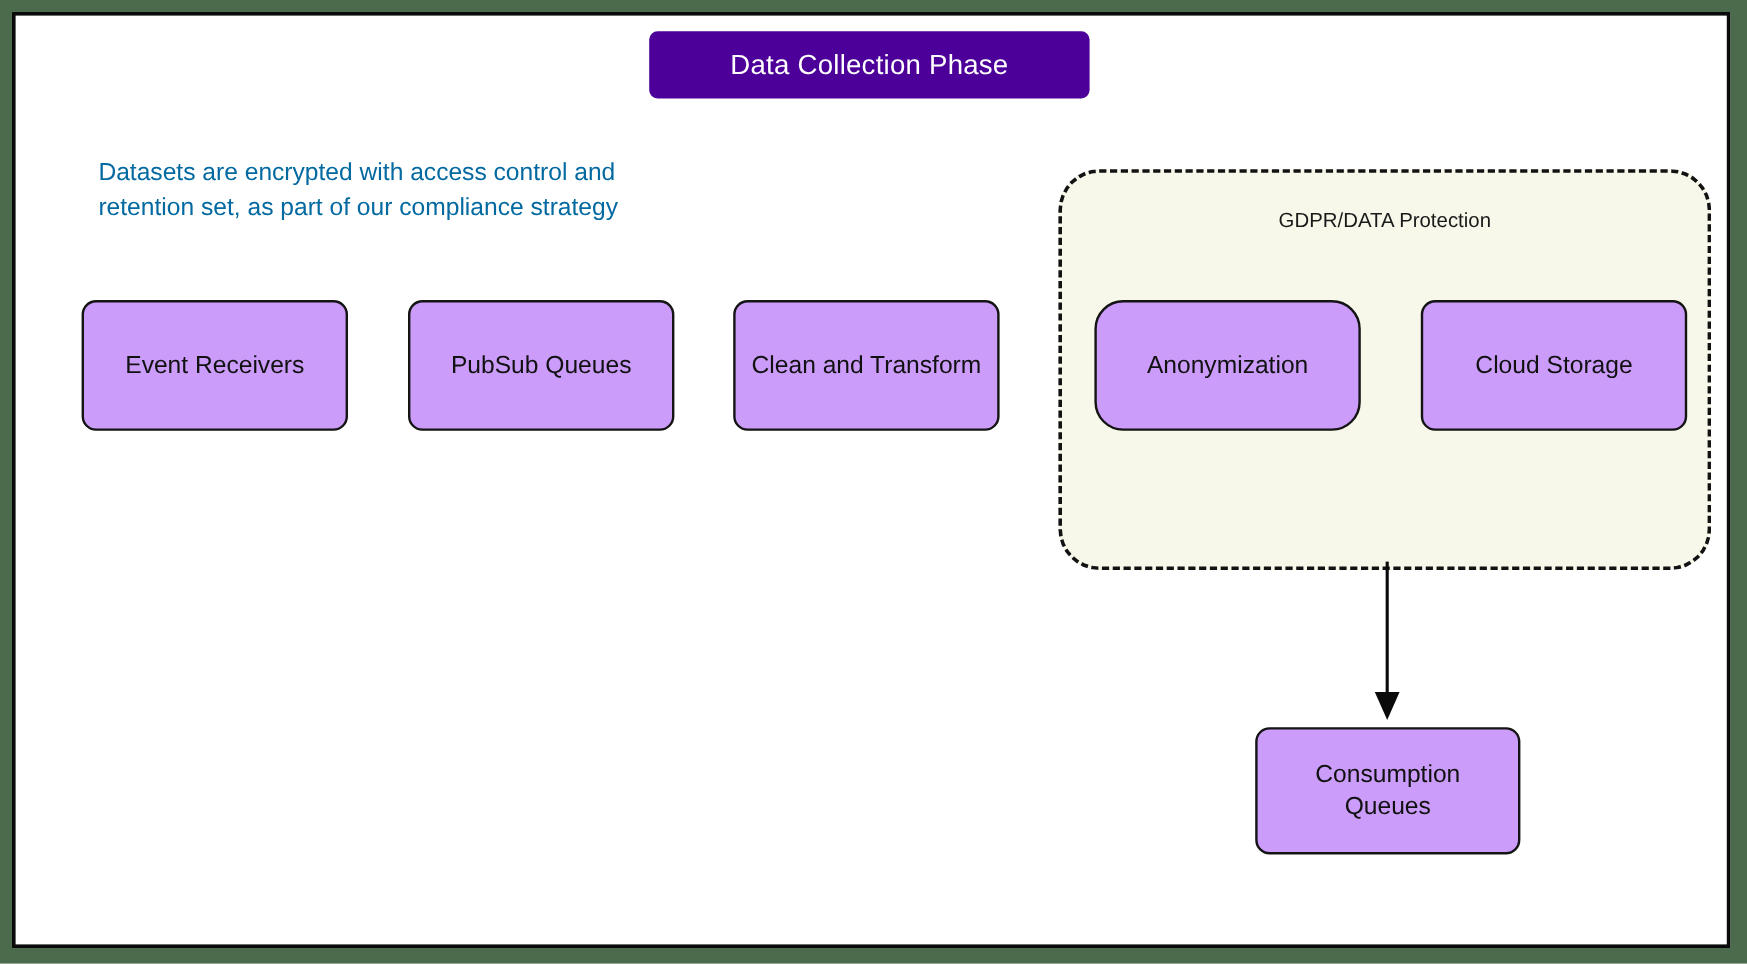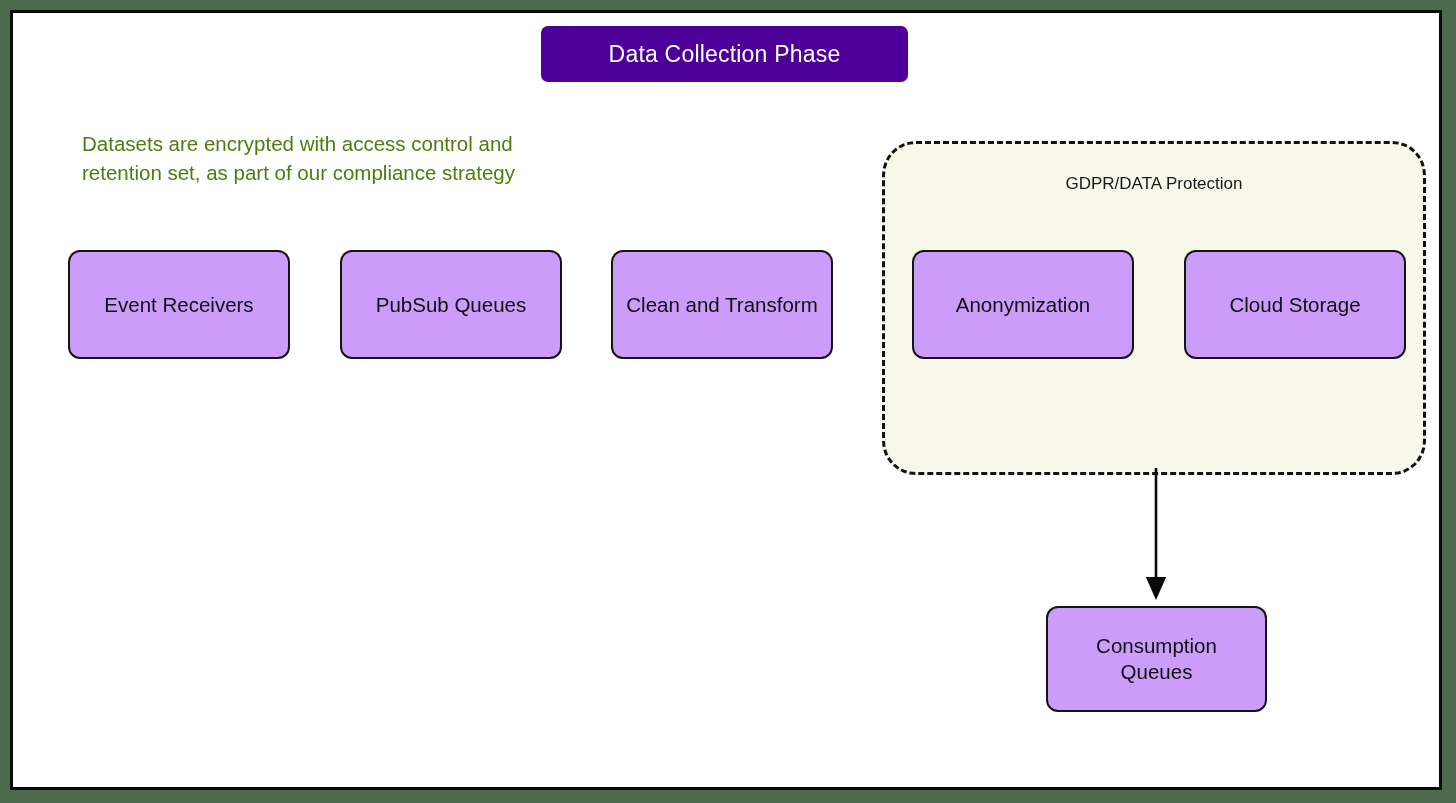--- a/index.html
+++ b/index.html
@@ -48,21 +48,21 @@
     font-family: "Liberation Sans", sans-serif;
     white-space: nowrap;
   }
   .note {
     position: absolute;
     left: 69px;
     top: 116px;
     width: 520px;
     font-size: 20.5px;
     line-height: 29px;
-    color: #4d7c0f;
+    color: #0369a1;
     white-space: pre-line;
   }
   .gdpr-container {
     position: absolute;
     left: 869px;
     top: 128px;
     width: 544px;
     height: 334px;
     background: #f7f8e9;
     border: 3px dashed #121212;
@@ -90,21 +90,21 @@
     justify-content: center;
     text-align: center;
     color: #111111;
     font-size: 20.5px;
     line-height: 26px;
   }
   .node-row { top: 237px; width: 222px; height: 109px; }
   .n-event     { left: 55px; }
   .n-pubsub    { left: 327px; }
   .n-clean     { left: 598px; }
-  .n-anon      { left: 899px; }
+  .n-anon      { left: 899px; border-radius: 24px; }
   .n-cloud     { left: 1171px; }
   .n-consume   { left: 1033px; top: 593px; width: 221px; height: 106px; }
   .arrow-svg {
     position: absolute;
     left: 1100px;
     top: 455px;
     width: 90px;
     height: 145px;
     overflow: visible;
   }

